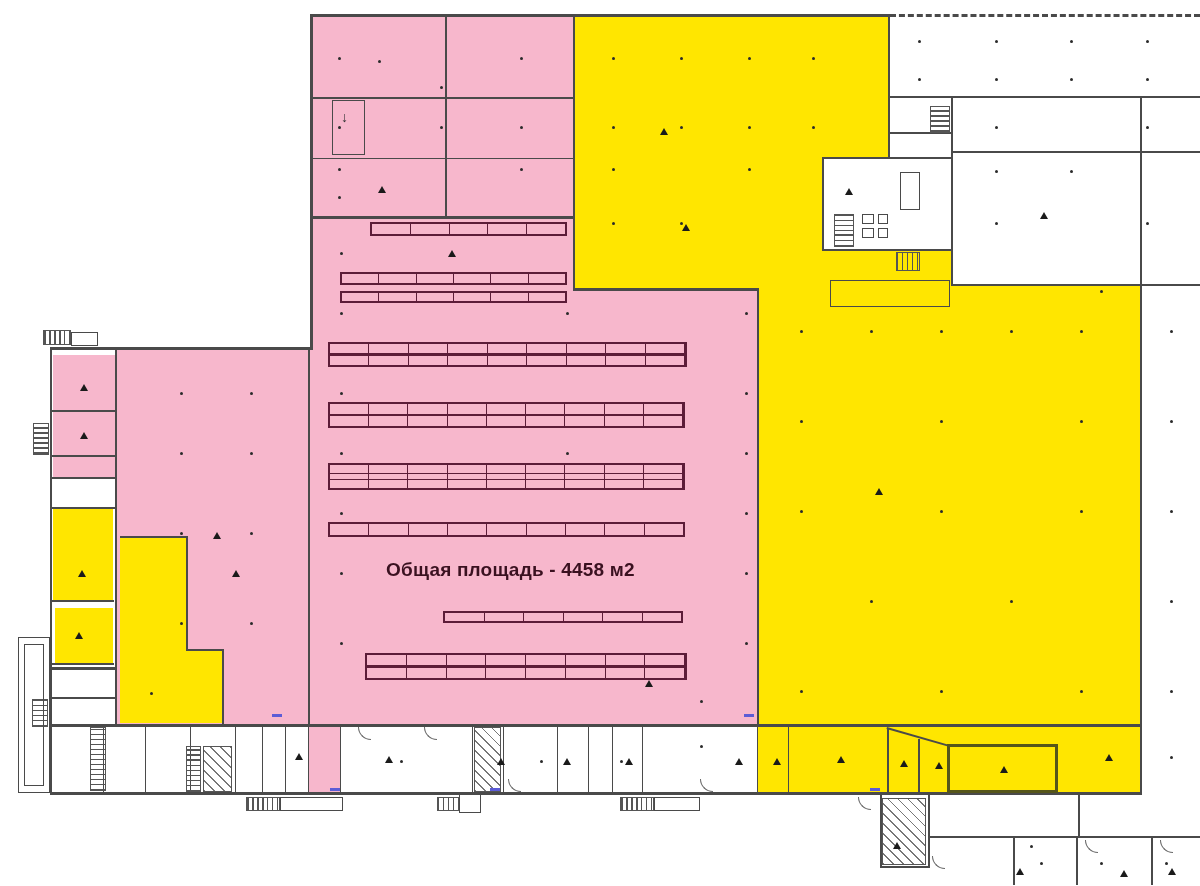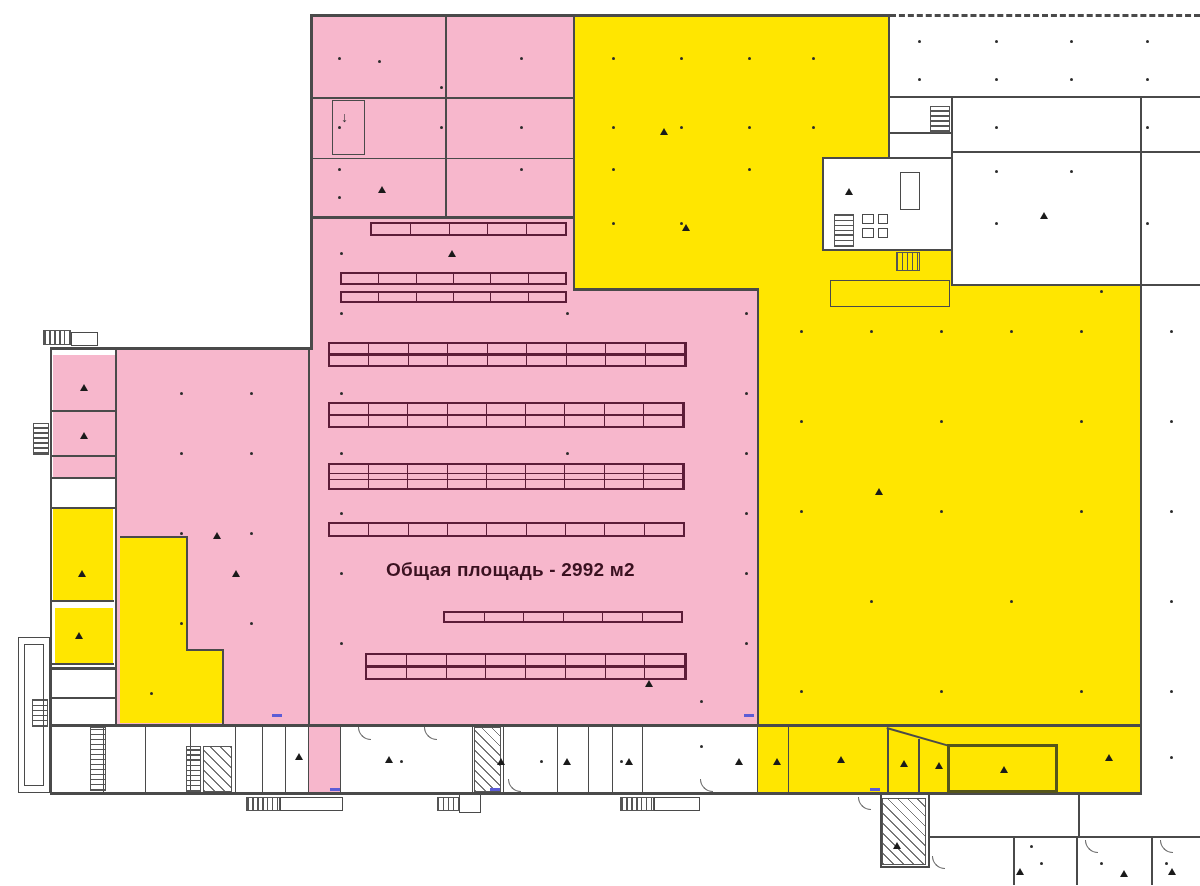--- a/index.html
+++ b/index.html
@@ -27,21 +27,21 @@
   .dim{width:10px;height:3px;background:var(--dim);}
   .door{width:13px;height:13px;border-left:1.2px solid #666;border-bottom:1.2px solid #666;
         border-bottom-left-radius:13px;background:transparent;}
   .glyph{color:#333;font-size:14px;line-height:1;}
   .label{font-weight:bold;font-size:19px;color:var(--labelc);letter-spacing:.2px;white-space:nowrap;}
 </style>
 </head>
 <body>
 
 <div id="plan">
-  <div class="label abs" style="left:386px;top:559px;z-index:60">Общая площадь -  2992 м2</div>
+  <div class="label abs" style="left:386px;top:559px;z-index:60">Общая площадь -  4458 м2</div>
 <div class="abs zone-pink" style="left: 310px; top: 15px; width: 263px; height: 710px;"></div>
     <div class="abs zone-pink" style="left: 573px; top: 290px; width: 184px; height: 435px;"></div>
     <div class="abs zone-pink" style="left: 117px; top: 348px; width: 193px; height: 377px;"></div>
     <div class="abs zone-pink" style="left: 53px; top: 355px; width: 62px; height: 122px;"></div>
     <div class="abs zone-pink" style="left: 308px; top: 726px; width: 32px; height: 67px;"></div>
     <div class="abs zone-yellow" style="left: 573px; top: 15px; width: 317px; height: 143px;"></div>
     <div class="abs zone-yellow" style="left: 573px; top: 158px; width: 249px; height: 132px;"></div>
     <div class="abs zone-yellow" style="left: 757px; top: 250px; width: 383px; height: 545px;"></div>
     <div class="abs zone-yellow" style="left: 53px; top: 508px; width: 60px; height: 92px;"></div>
     <div class="abs zone-yellow" style="left: 55px; top: 608px; width: 58px; height: 55px;"></div>

